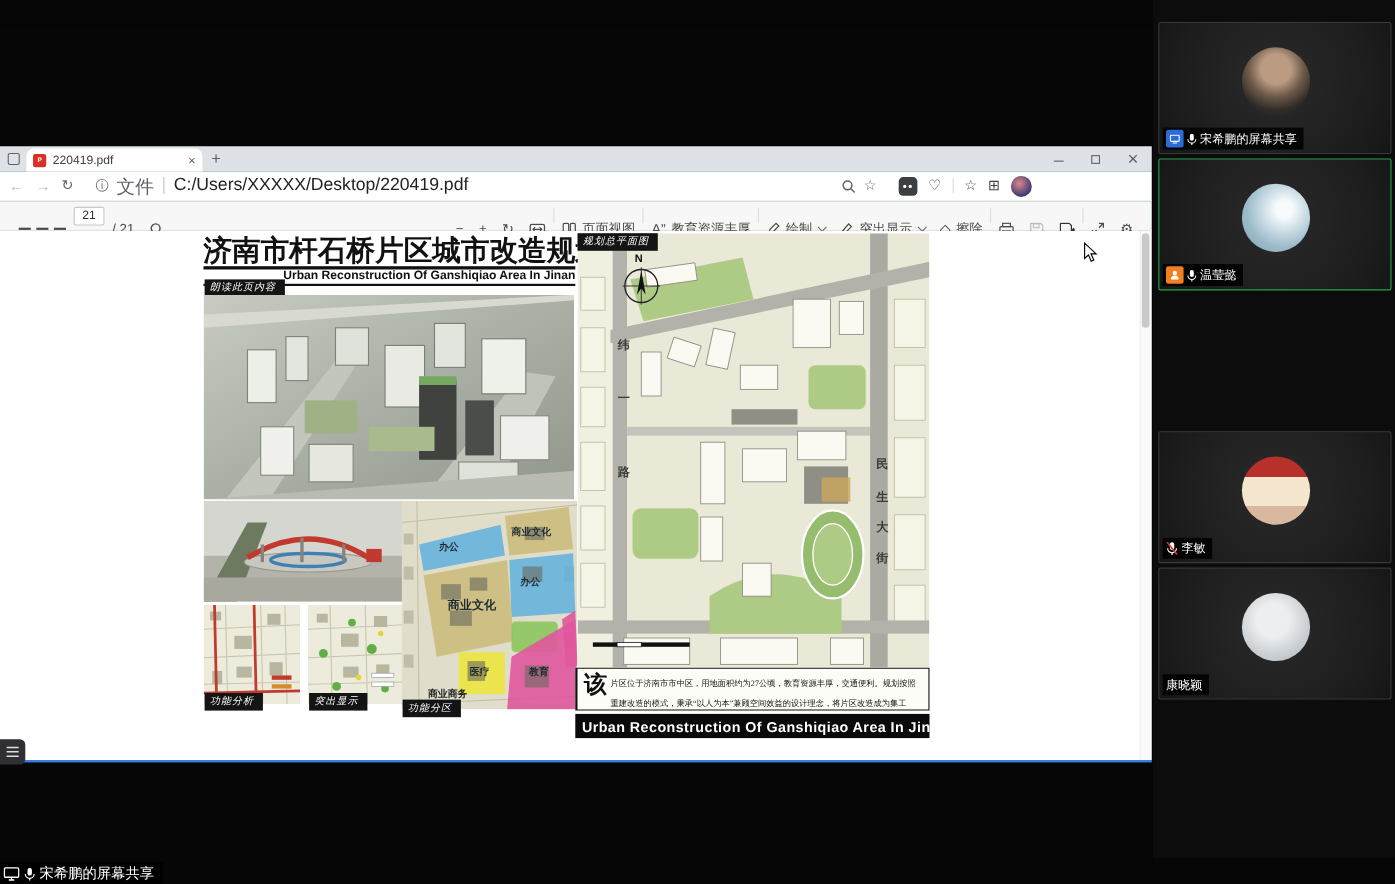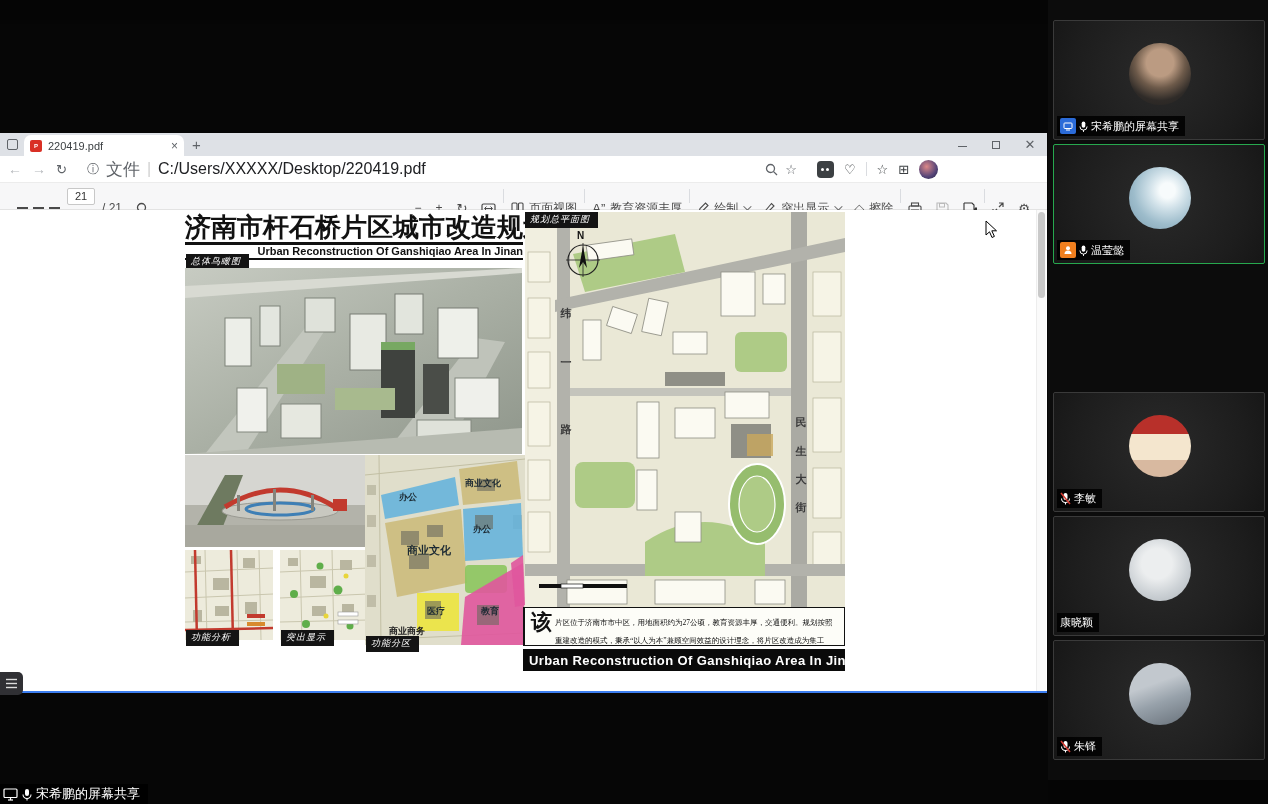--- a/index.html
+++ b/index.html
@@ -253,21 +253,21 @@
 
       <div id="pdfview" class="abs">
 
         <div id="poster" class="abs">
 
           <div id="ptitle">
             <div class="cn">济南市杆石桥片区城市改造规划</div>
             <div class="en">Urban Reconstruction Of Ganshiqiao Area In Jinan</div>
           </div>
 
-          <span class="ptag" style="left:1px;top:42px;">总体鸟瞰图</span>
+          <span class="ptag" style="left:1px;top:42px;">朗读此页内容</span>
           <div class="imgbox" style="left:0;top:56px;width:337px;height:186px;">
             <svg width="337" height="186" viewBox="0 0 337 186">
               <defs>
                 <linearGradient id="aer" x1="0" y1="0" x2="1" y2="1">
                   <stop offset="0" stop-color="#c7cbc2"></stop>
                     <stop offset=".5" stop-color="#aab0a5"></stop>
                     <stop offset="1" stop-color="#8f968b"></stop>
                 </linearGradient>
               </defs>
               <rect width="337" height="186" fill="url(#aer)"></rect>
@@ -586,28 +586,16 @@
         <svg width="11" height="13" viewBox="0 0 11 13">
           <rect x="3.5" y="1" width="4" height="7" rx="2" fill="#fff"></rect>
             <path d="M1.5 6.5a4 4 0 0 0 8 0" fill="none" stroke="#fff" stroke-width="1.1"></path>
             <line x1="5.5" y1="10.5" x2="5.5" y2="12.5" stroke="#fff" stroke-width="1.1"></line>
             <line x1="1" y1="1" x2="10" y2="12" stroke="#d33a2f" stroke-width="1.5"></line>
         </svg>
         <span>李敏</span>
       </div>
     </div>
 
-    <div class="tile" style="top:640px;">
-      <div class="avatar" style="background:linear-gradient(160deg,#c2c8ce 0 35%,#97a1aa 60%,#677079 100%);"></div>
-      <div class="namebar">
-        <svg width="11" height="13" viewBox="0 0 11 13">
-          <rect x="3.5" y="1" width="4" height="7" rx="2" fill="#fff"></rect>
-            <path d="M1.5 6.5a4 4 0 0 0 8 0" fill="none" stroke="#fff" stroke-width="1.1"></path>
-            <line x1="5.5" y1="10.5" x2="5.5" y2="12.5" stroke="#fff" stroke-width="1.1"></line>
-            <line x1="1" y1="1" x2="10" y2="12" stroke="#d33a2f" stroke-width="1.5"></line>
-        </svg>
-        <span>朱铎</span>
-      </div>
-    </div>
   </div>
 
 
 </div>
 
 </body></html>

